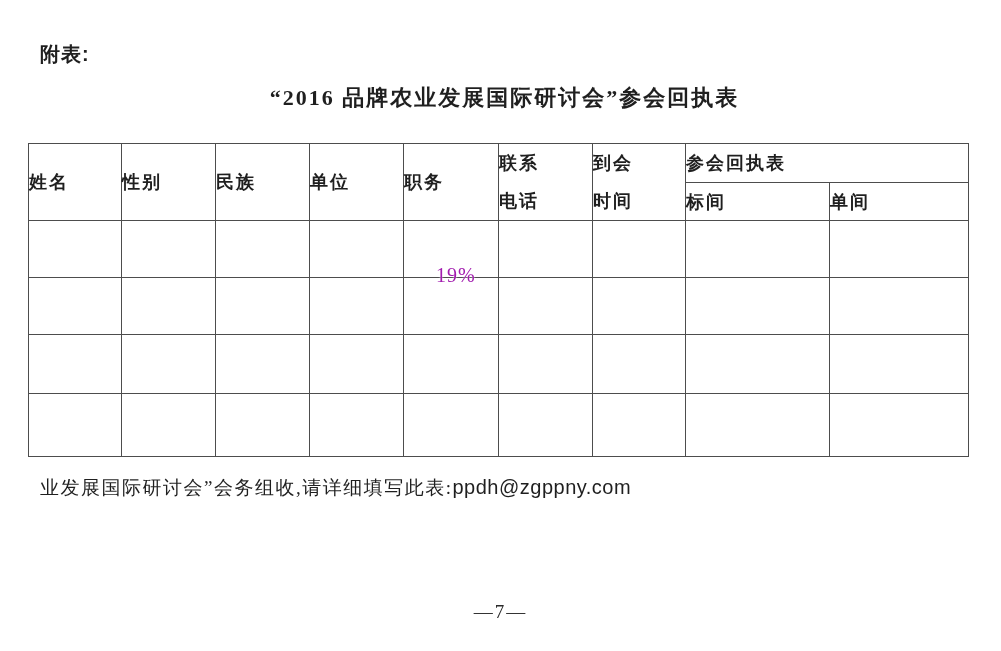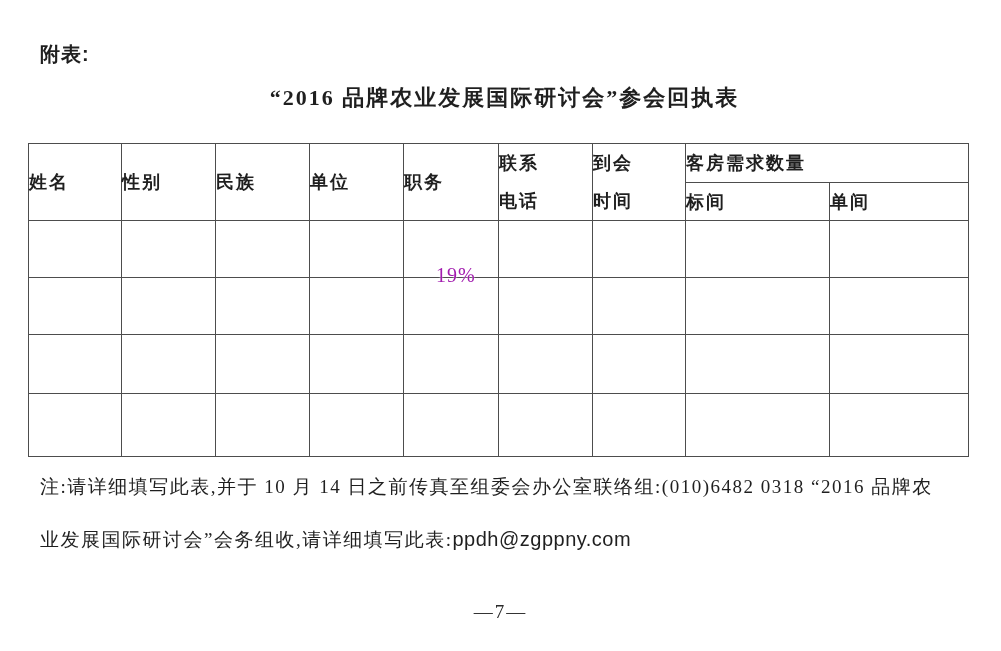--- a/index.html
+++ b/index.html
@@ -90,21 +90,21 @@
         <td rowspan="2">单位</td>
         <td rowspan="2">职务</td>
         <td rowspan="2" class="two-line">
           <div>联系</div>
           <div>电话</div>
         </td>
         <td rowspan="2" class="two-line">
           <div>到会</div>
           <div>时间</div>
         </td>
-        <td colspan="2">客房需求数量</td>
+        <td colspan="2">参会回执表</td>
       </tr>
       <tr class="hrow-b">
         <td>标间</td>
         <td>单间</td>
       </tr>
     </thead>
     <tbody>
         <tr style="height: 57px;">
           <td></td>
           <td></td>
@@ -148,21 +148,20 @@
           <td></td>
           <td></td>
           <td></td>
         </tr>
       </tbody>
   </table>
 
   <div class="zoom-indicator">19%</div>
 
   <div class="note">
-    <div class="note-line">注:请详细填写此表,并于 10 月 14 日之前传真至组委会办公室联络组:(010)6482 0318  “2016 品牌农</div>
     <div class="note-line">
       <span>业发展国际研讨会”会务组收,请详细填写此表:</span><span class="mono">ppdh@zgppny.com</span>
     </div>
   </div>
 
   <div class="page-number">—7—</div>
 
 </div>
 
 </body></html>

